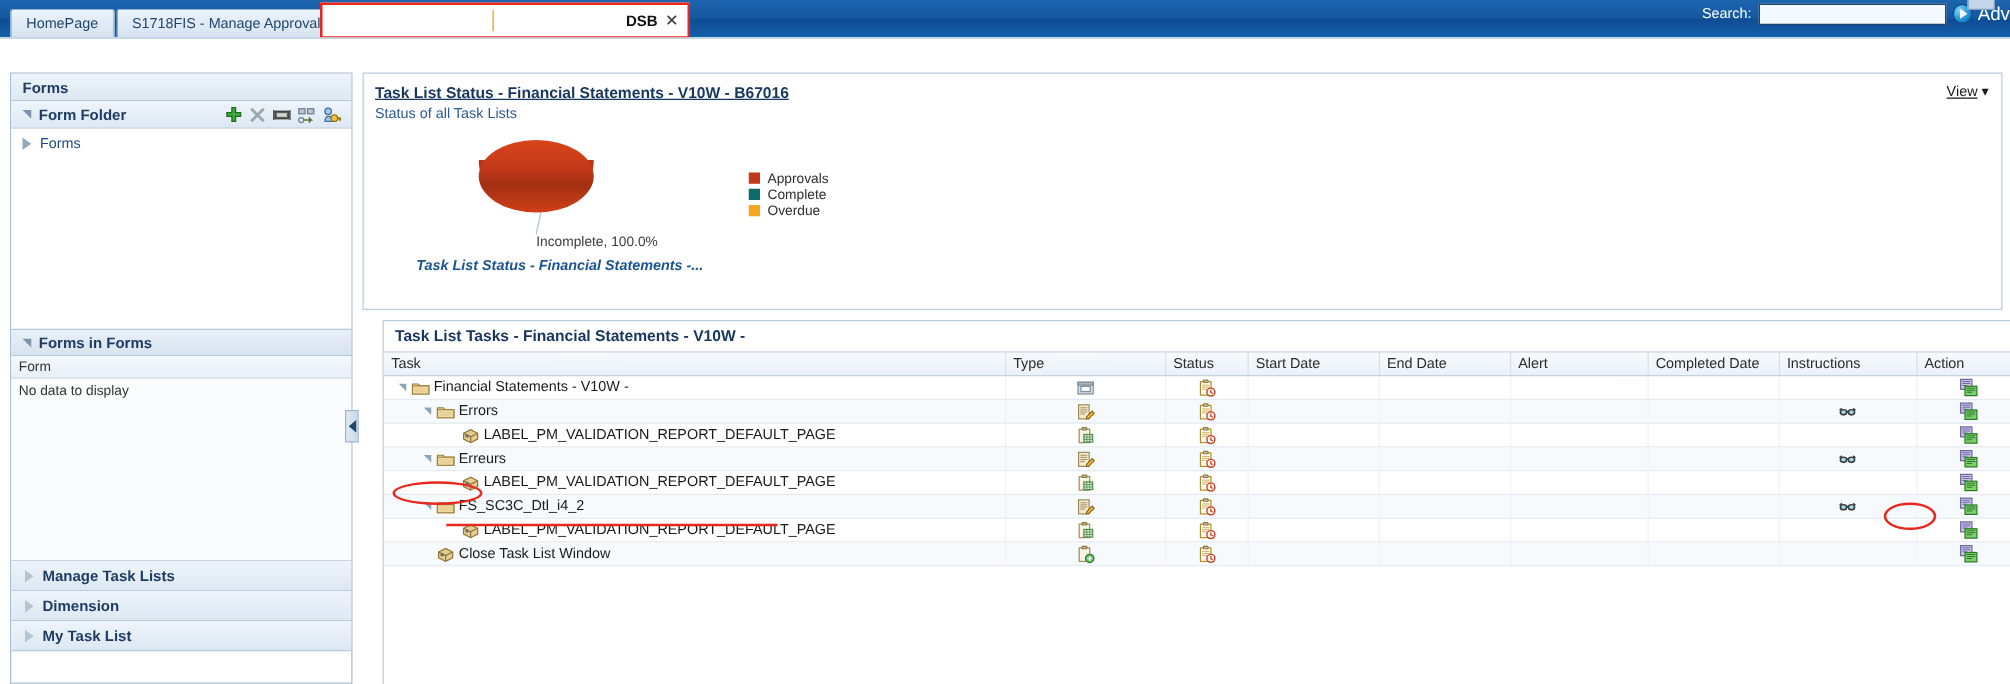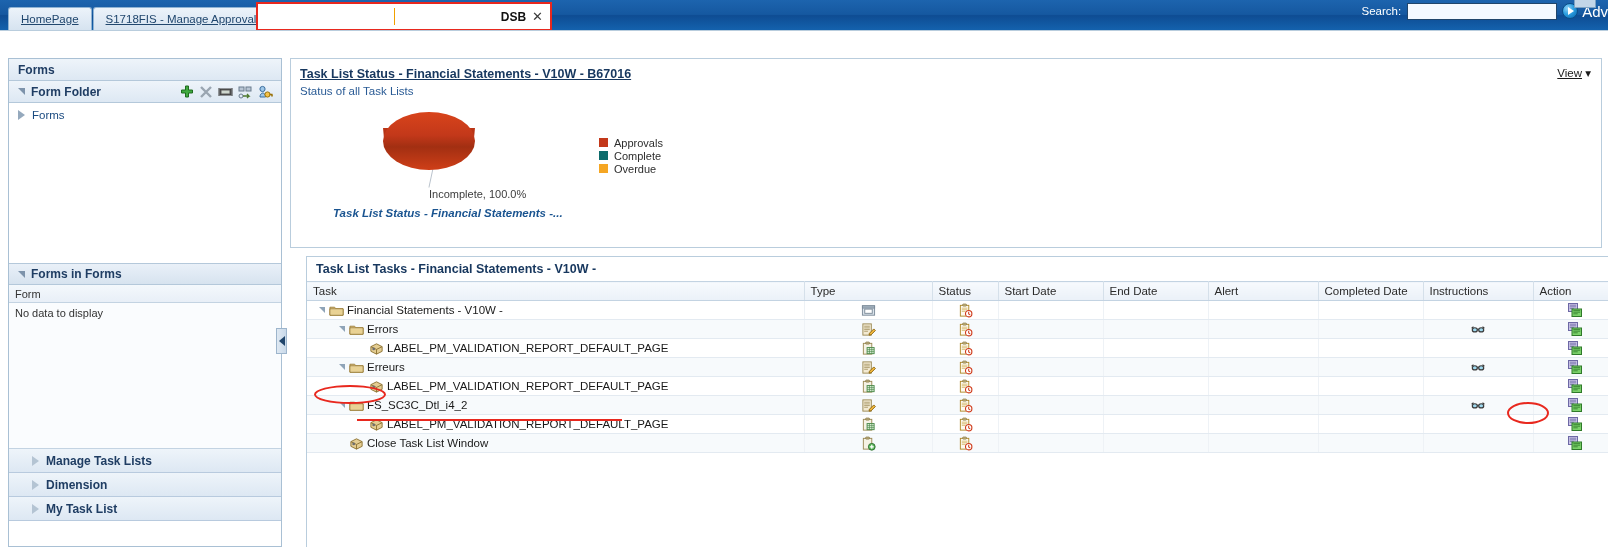--- a/index.html
+++ b/index.html
@@ -16,21 +16,21 @@
   
   .topbar {
     position: absolute; left: 0; top: 0; width: 1608px; height: 30px;
     background: linear-gradient(to bottom, #1d64ae 0%, #1558a0 48%, #0e4c93 52%, #1462ad 100%);
   }
   .tabstrip { position: absolute; left: 8px; top: 3px; height: 27px; display: flex; align-items: flex-end; }
   .tab {
     height: 23px; display: flex; align-items: center;
     padding: 0 12px; margin-right: 1px;
     border-radius: 3px 3px 0 0;
-    font-size: 11.5px; color: #21476e; white-space: nowrap; text-decoration: underline;
+    font-size: 11.5px; color: #21476e; white-space: nowrap;
   }
   .tab.inactive {
     background: linear-gradient(to bottom, #ecf3fa 0%, #d6e3f0 100%);
     border: 1px solid #8fb3d3; border-bottom: none;
   }
   .tab-active-wrap {
     position: absolute; left: 256px; top: 2px;
     width: 296px; height: 29px;
     border: 2px solid #e8281e;
     background: #ffffff;
@@ -128,21 +128,21 @@
   .grid-col-head {
     height: 18px; display: flex; align-items: center; padding-left: 6px;
     background: linear-gradient(to bottom, #f4f8fc 0%, #e8eff7 100%);
     border-bottom: 1px solid #c3d3e2; font-size: 11px; color: #333;
   }
   .grid-empty {
     height: 146px; padding: 4px 0 0 6px; font-size: 11px; color: #333;
     background: #fafcfe; border-bottom: 1px solid #c3d3e2;
   }
   .accordion-item {
-    height: 24px; display: flex; align-items: center; padding-left: 21px;
+    height: 24px; display: flex; align-items: center; padding-left: 9px;
     background: linear-gradient(to bottom, #eef4fa 0%, #dde8f3 100%);
     border-bottom: 1px solid #b8cade;
     font-weight: bold; font-size: 12px; color: #1f3d63;
   }
 
   
   .splitter {
     position: absolute; left: 276px; top: 298px; width: 11px; height: 26px;
     background: linear-gradient(to right, #dfe9f3, #c9d9e9);
     border: 1px solid #9db5cc;

